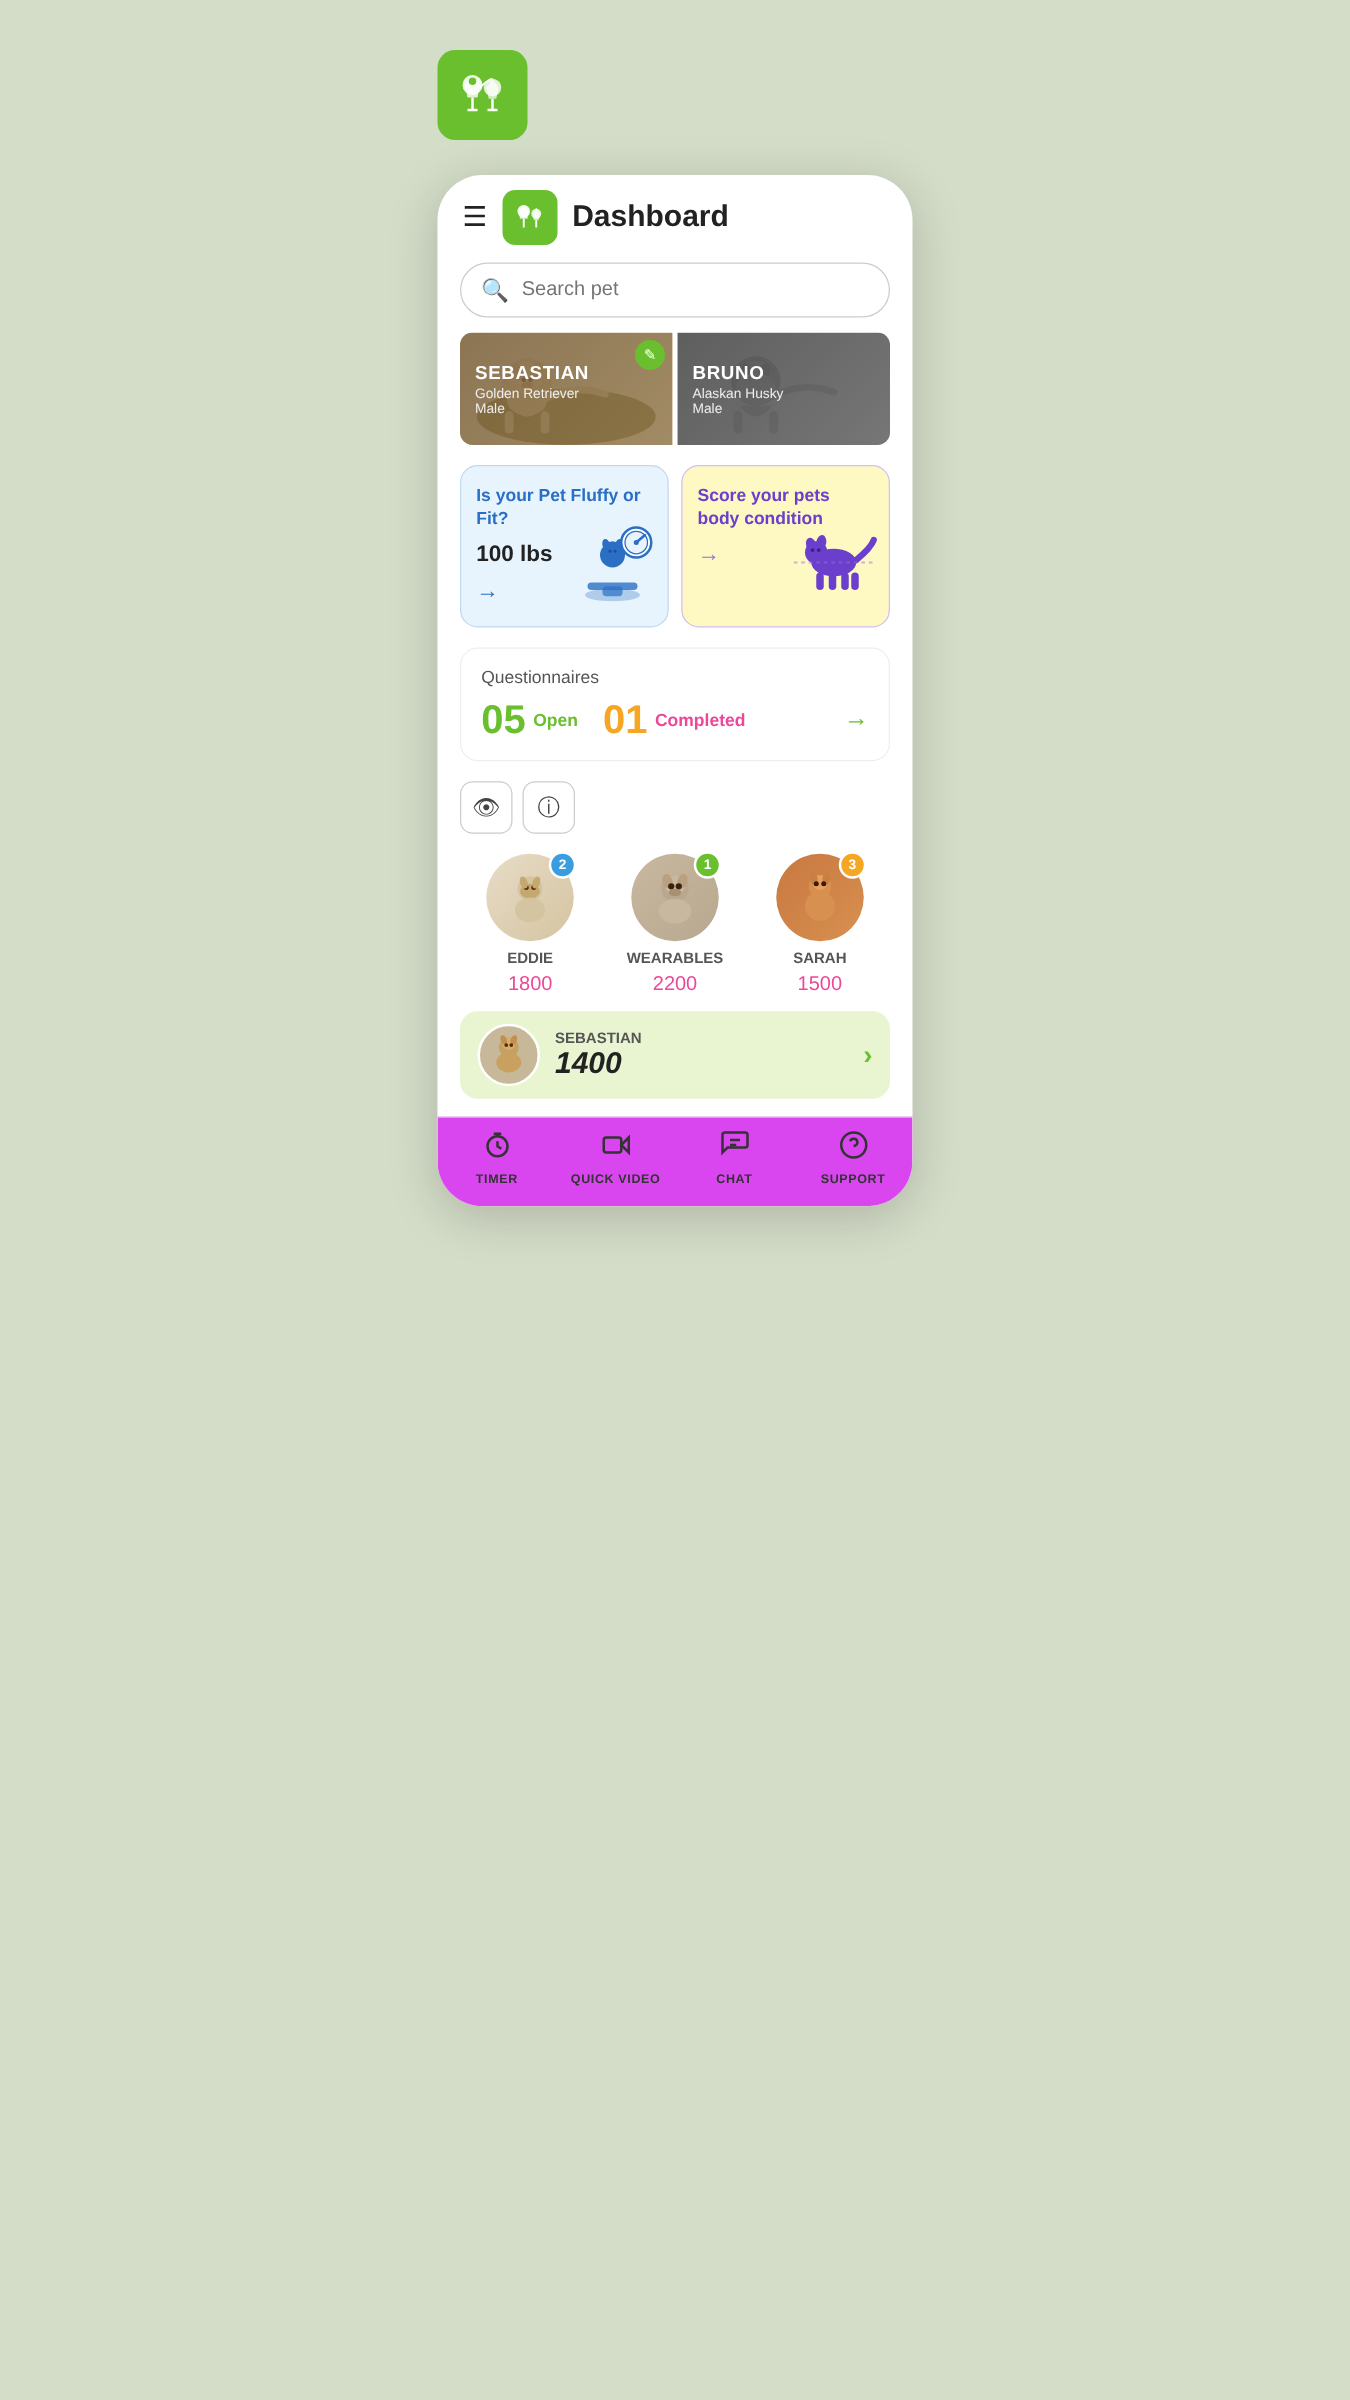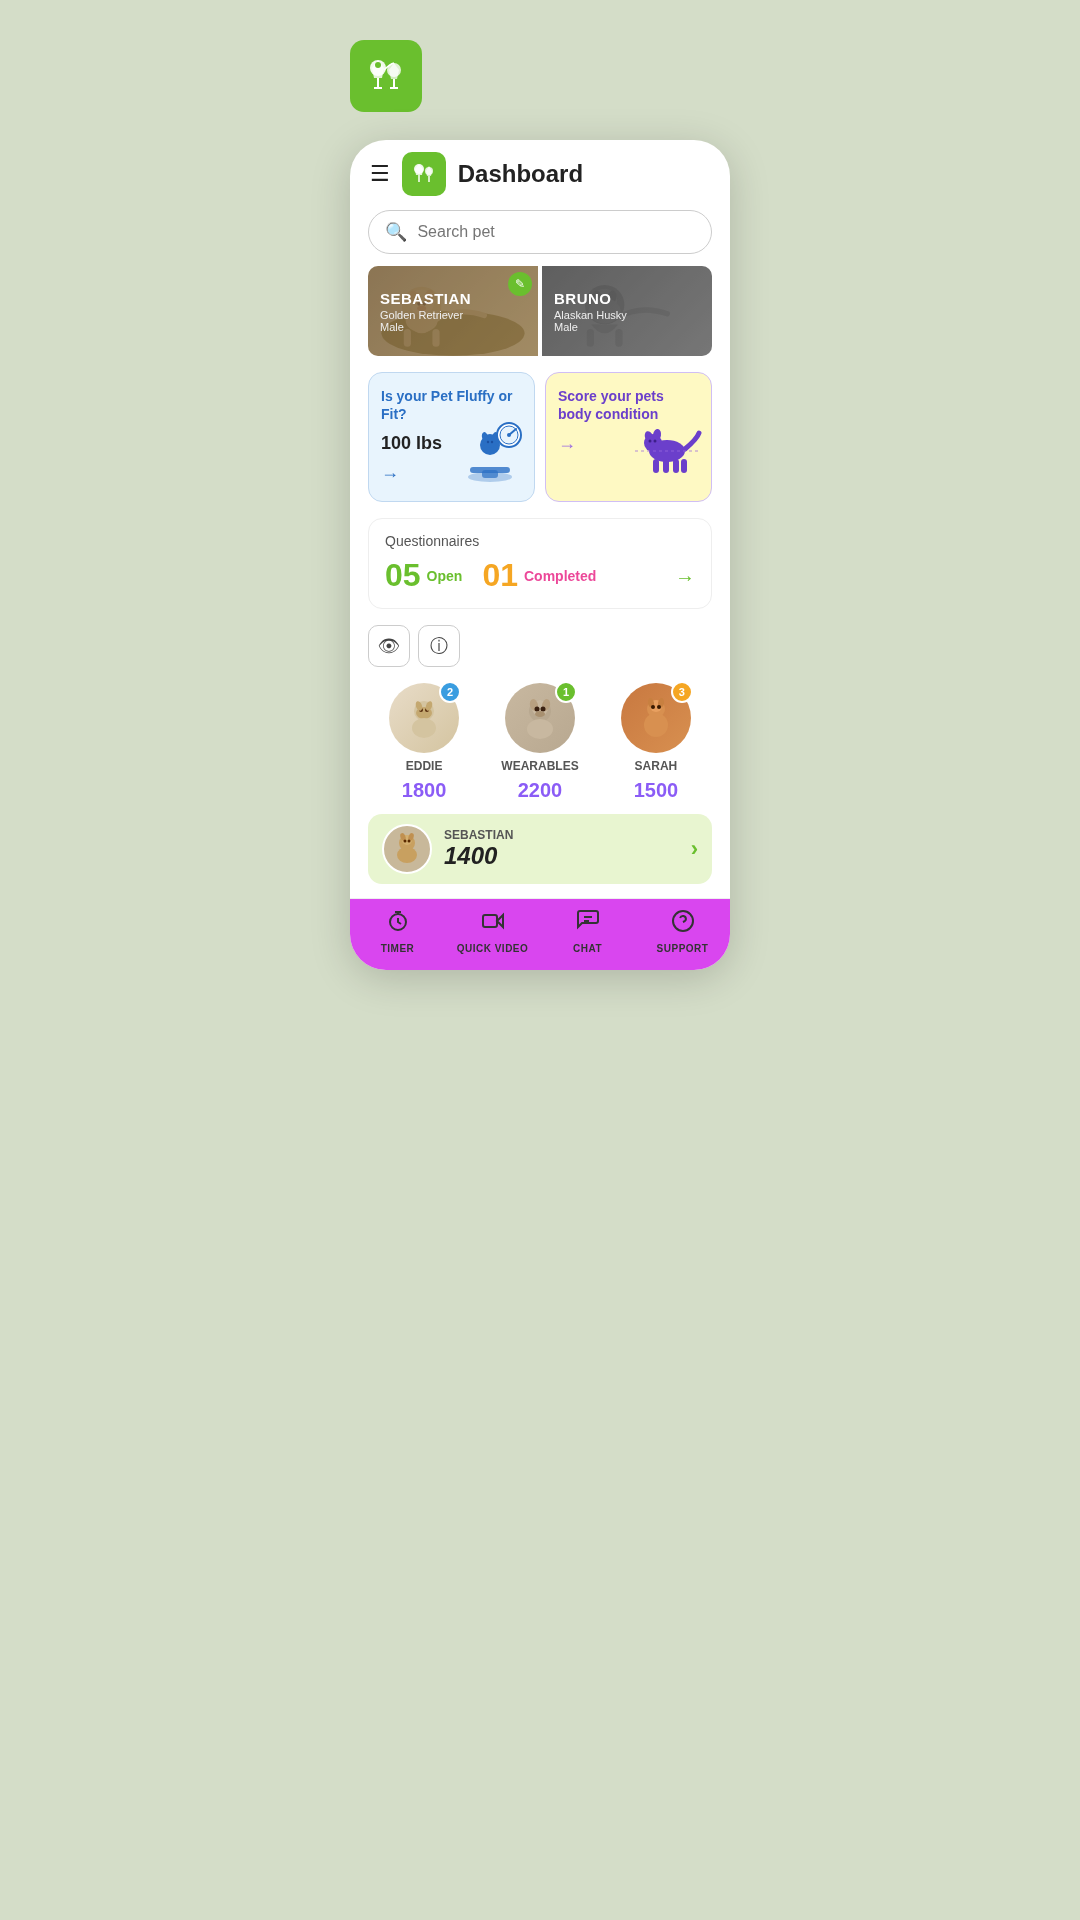--- a/index.html
+++ b/index.html
@@ -277,21 +277,21 @@
       justify-content: center;
       font-size: 11px;
       font-weight: 700;
       color: #fff;
       border: 2px solid #fff;
     }
     .badge-blue { background: #3a9de0; }
     .badge-green { background: #6abf2e; }
     .badge-orange { background: #f5a623; }
     .leader-name { font-size: 12px; color: #555; font-weight: 600; }
-    .leader-score { font-size: 20px; font-weight: 700; color: #8b5cf6; }
+    .leader-score { font-size: 16px; font-weight: 400; color: #ec4899; }
     
     .sebastian-row {
       background: #e8f5d0;
       border-radius: 14px;
       padding: 10px 14px;
       display: flex;
       align-items: center;
       gap: 12px;
     }
     .seb-avatar {

